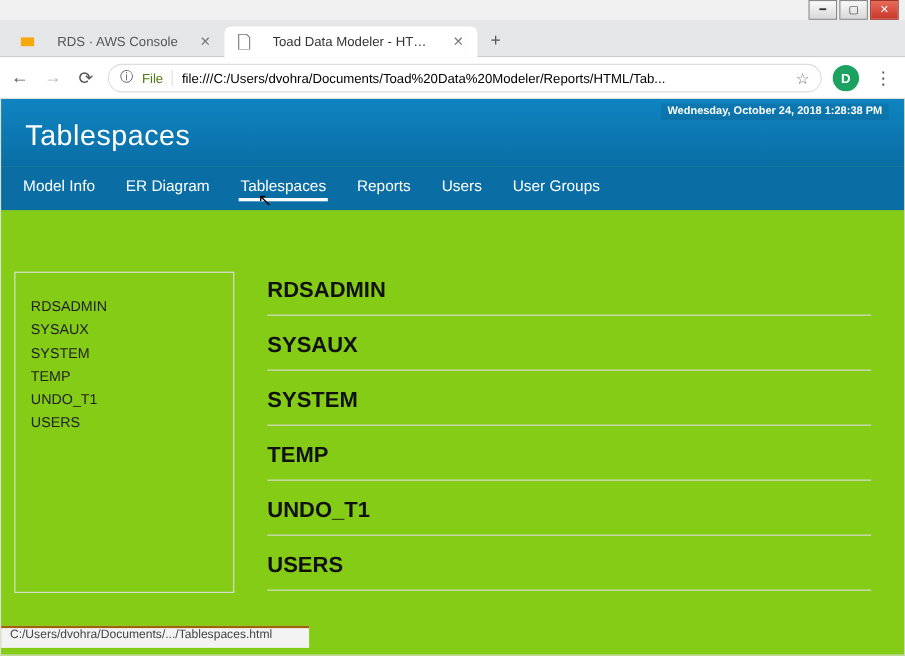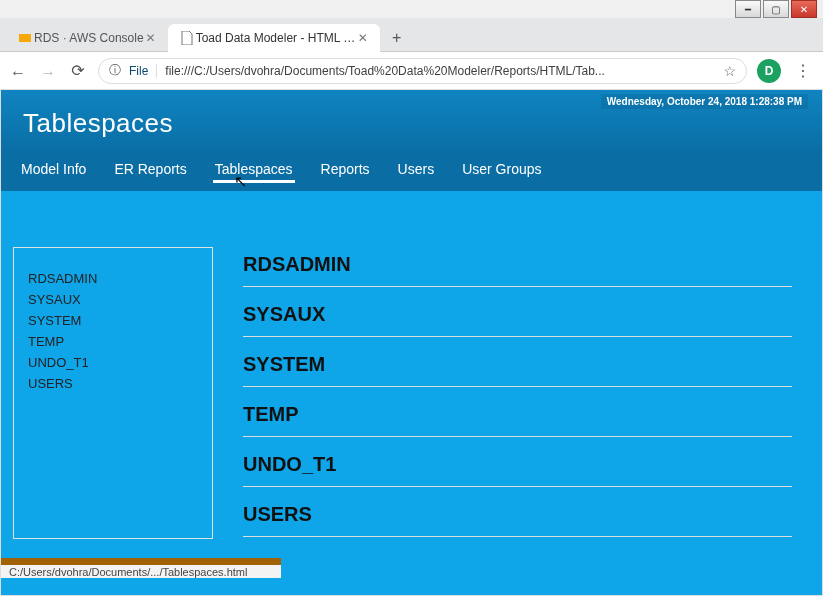--- a/index.html
+++ b/index.html
@@ -33,21 +33,21 @@
     align-items: center;
     background: #e4e6e8;
     height: 34px;
     padding: 6px 6px 0 6px;
     gap: 0;
     border-bottom: 1px solid #c9c9c9;
     margin-top: 18px;
   }
   .tab {
     display: flex; align-items: center;
-    gap: 2px;
+    gap: 20px;
     padding: 0 12px;
     height: 28px;
     font-size: 12px;
     color: #555;
     border-radius: 6px 6px 0 0;
     max-width: 230px;
     text-align: right;
   }
   .tab.active { background: #fff; color:#333;}
   .tab .favicon { width:14px; height:14px; display:inline-flex; align-items:center; justify-content:center; }
@@ -69,33 +69,33 @@
   }
   .nav-icon { width:20px; text-align:center; color:#555; font-size:16px; }
   .nav-icon.disabled { color:#bbb; }
   .url-bar {
     flex:1; display:flex; align-items:center;
     border:1px solid #ddd; border-radius:14px;
     height:26px; padding:0 10px; gap:8px;
     font-size:12px; color:#555;
     overflow:hidden;
   }
-  .url-type { color:#0c4a6e; border-right:1px solid #ddd; padding-right:8px;}
-  .url-text { flex:1; white-space:nowrap; overflow:hidden; text-overflow:ellipsis; color:#404040;}
+  .url-type { color:#4d7c0f; border-right:1px solid #ddd; padding-right:8px;}
+  .url-text { flex:1; white-space:nowrap; overflow:hidden; text-overflow:ellipsis; color:#000000;}
   .star { font-size:14px; color:#666;}
   .profile {
     width:24px; height:24px; border-radius:50%;
     background:#1ba260; color:#fff;
     display:flex; align-items:center; justify-content:center;
     font-size:12px; font-weight:600;
   }
   .kebab { font-size:16px; color:#555; padding:0 4px;}
   
   .page {
-    background:#0ea5e9;
+    background:#84cc16;
     height: calc(596px - 18px - 34px - 38px);
     overflow:hidden;
     position:relative;
     border:1px solid #ddd;
     border-top:none;
   }
   .page-header {
     background: linear-gradient(#0f84c1,#0a6ea5);
     color:#fff;
     padding: 18px 22px 12px 22px;
@@ -141,26 +141,26 @@
     padding: 18px 30px;
   }
   .item-heading {
     font-size:20px; font-weight:600; color:#111;
     padding: 16px 0 10px 0;
     border-bottom:1px solid #ddd;
   }
   .item-heading:first-child{ padding-top:4px;}
   
   .status-bar {
-    position:absolute; left:0; bottom:17px;
+    position:absolute; left:0; bottom:6px;
     height:20px; background:#f3f3f3;
-    border-top:7px solid #a16207;
+    border-top:2px solid #a16207;
     font-size:11px; color:#444;
     padding:0 8px;
-    display:flex; align-items:center;
+    display:flex; 
     min-width:280px;
   }
   .cursor {
     position:absolute;
     left:234px; top:172px;
     font-size:16px; color:#000;
     pointer-events:none;
   }
 </style>
 </head>
@@ -210,21 +210,21 @@
   <span class="kebab">⋮</span>
 </div>
 
 <div class="page">
   <div class="page-header">
     <div class="timestamp">Wednesday, October 24, 2018 1:28:38 PM</div>
     <div class="page-title">Tablespaces</div>
   </div>
   <div class="top-nav">
     <a href="#">Model Info</a>
-    <a href="#">ER Reports</a>
+    <a href="#">ER Diagram</a>
     <a href="#" class="active">Tablespaces</a>
     <a href="#">Reports</a>
     <a href="#">Users</a>
     <a href="#">User Groups</a>
   </div>
   <div class="content-row">
     <div class="sidebar">
       <div class="sidebar-item">RDSADMIN</div>
       <div class="sidebar-item">SYSAUX</div>
       <div class="sidebar-item">SYSTEM</div>

